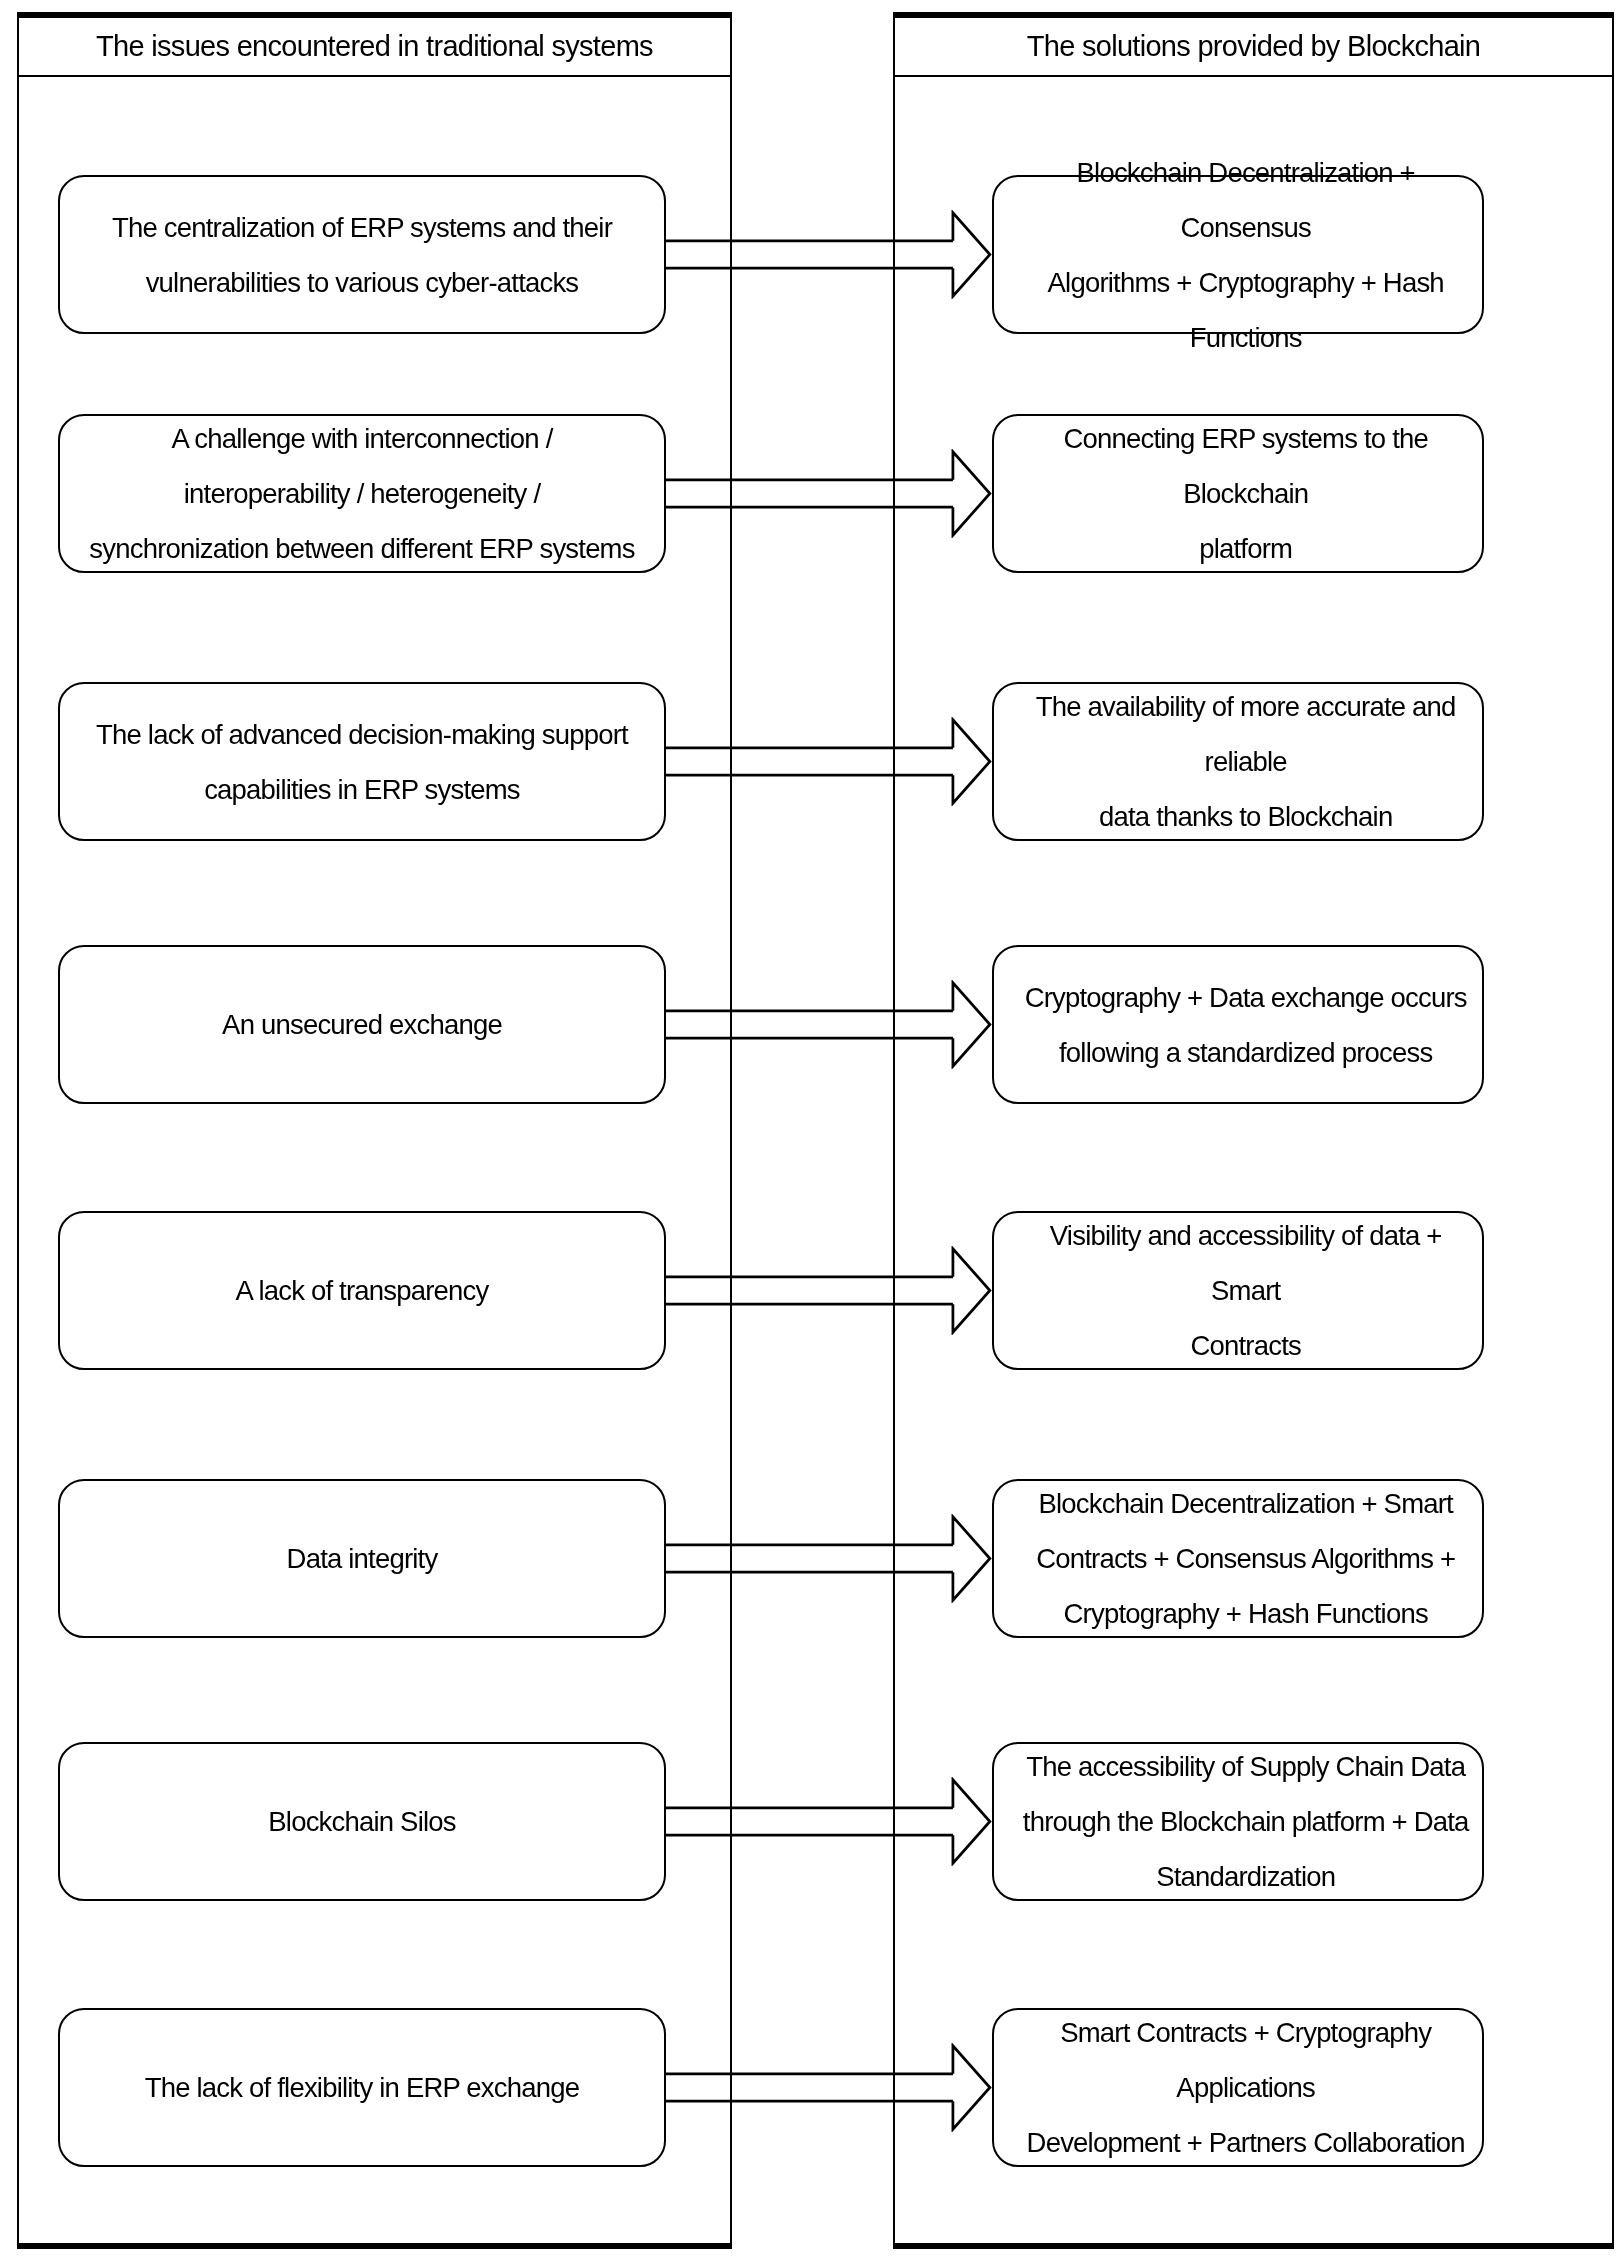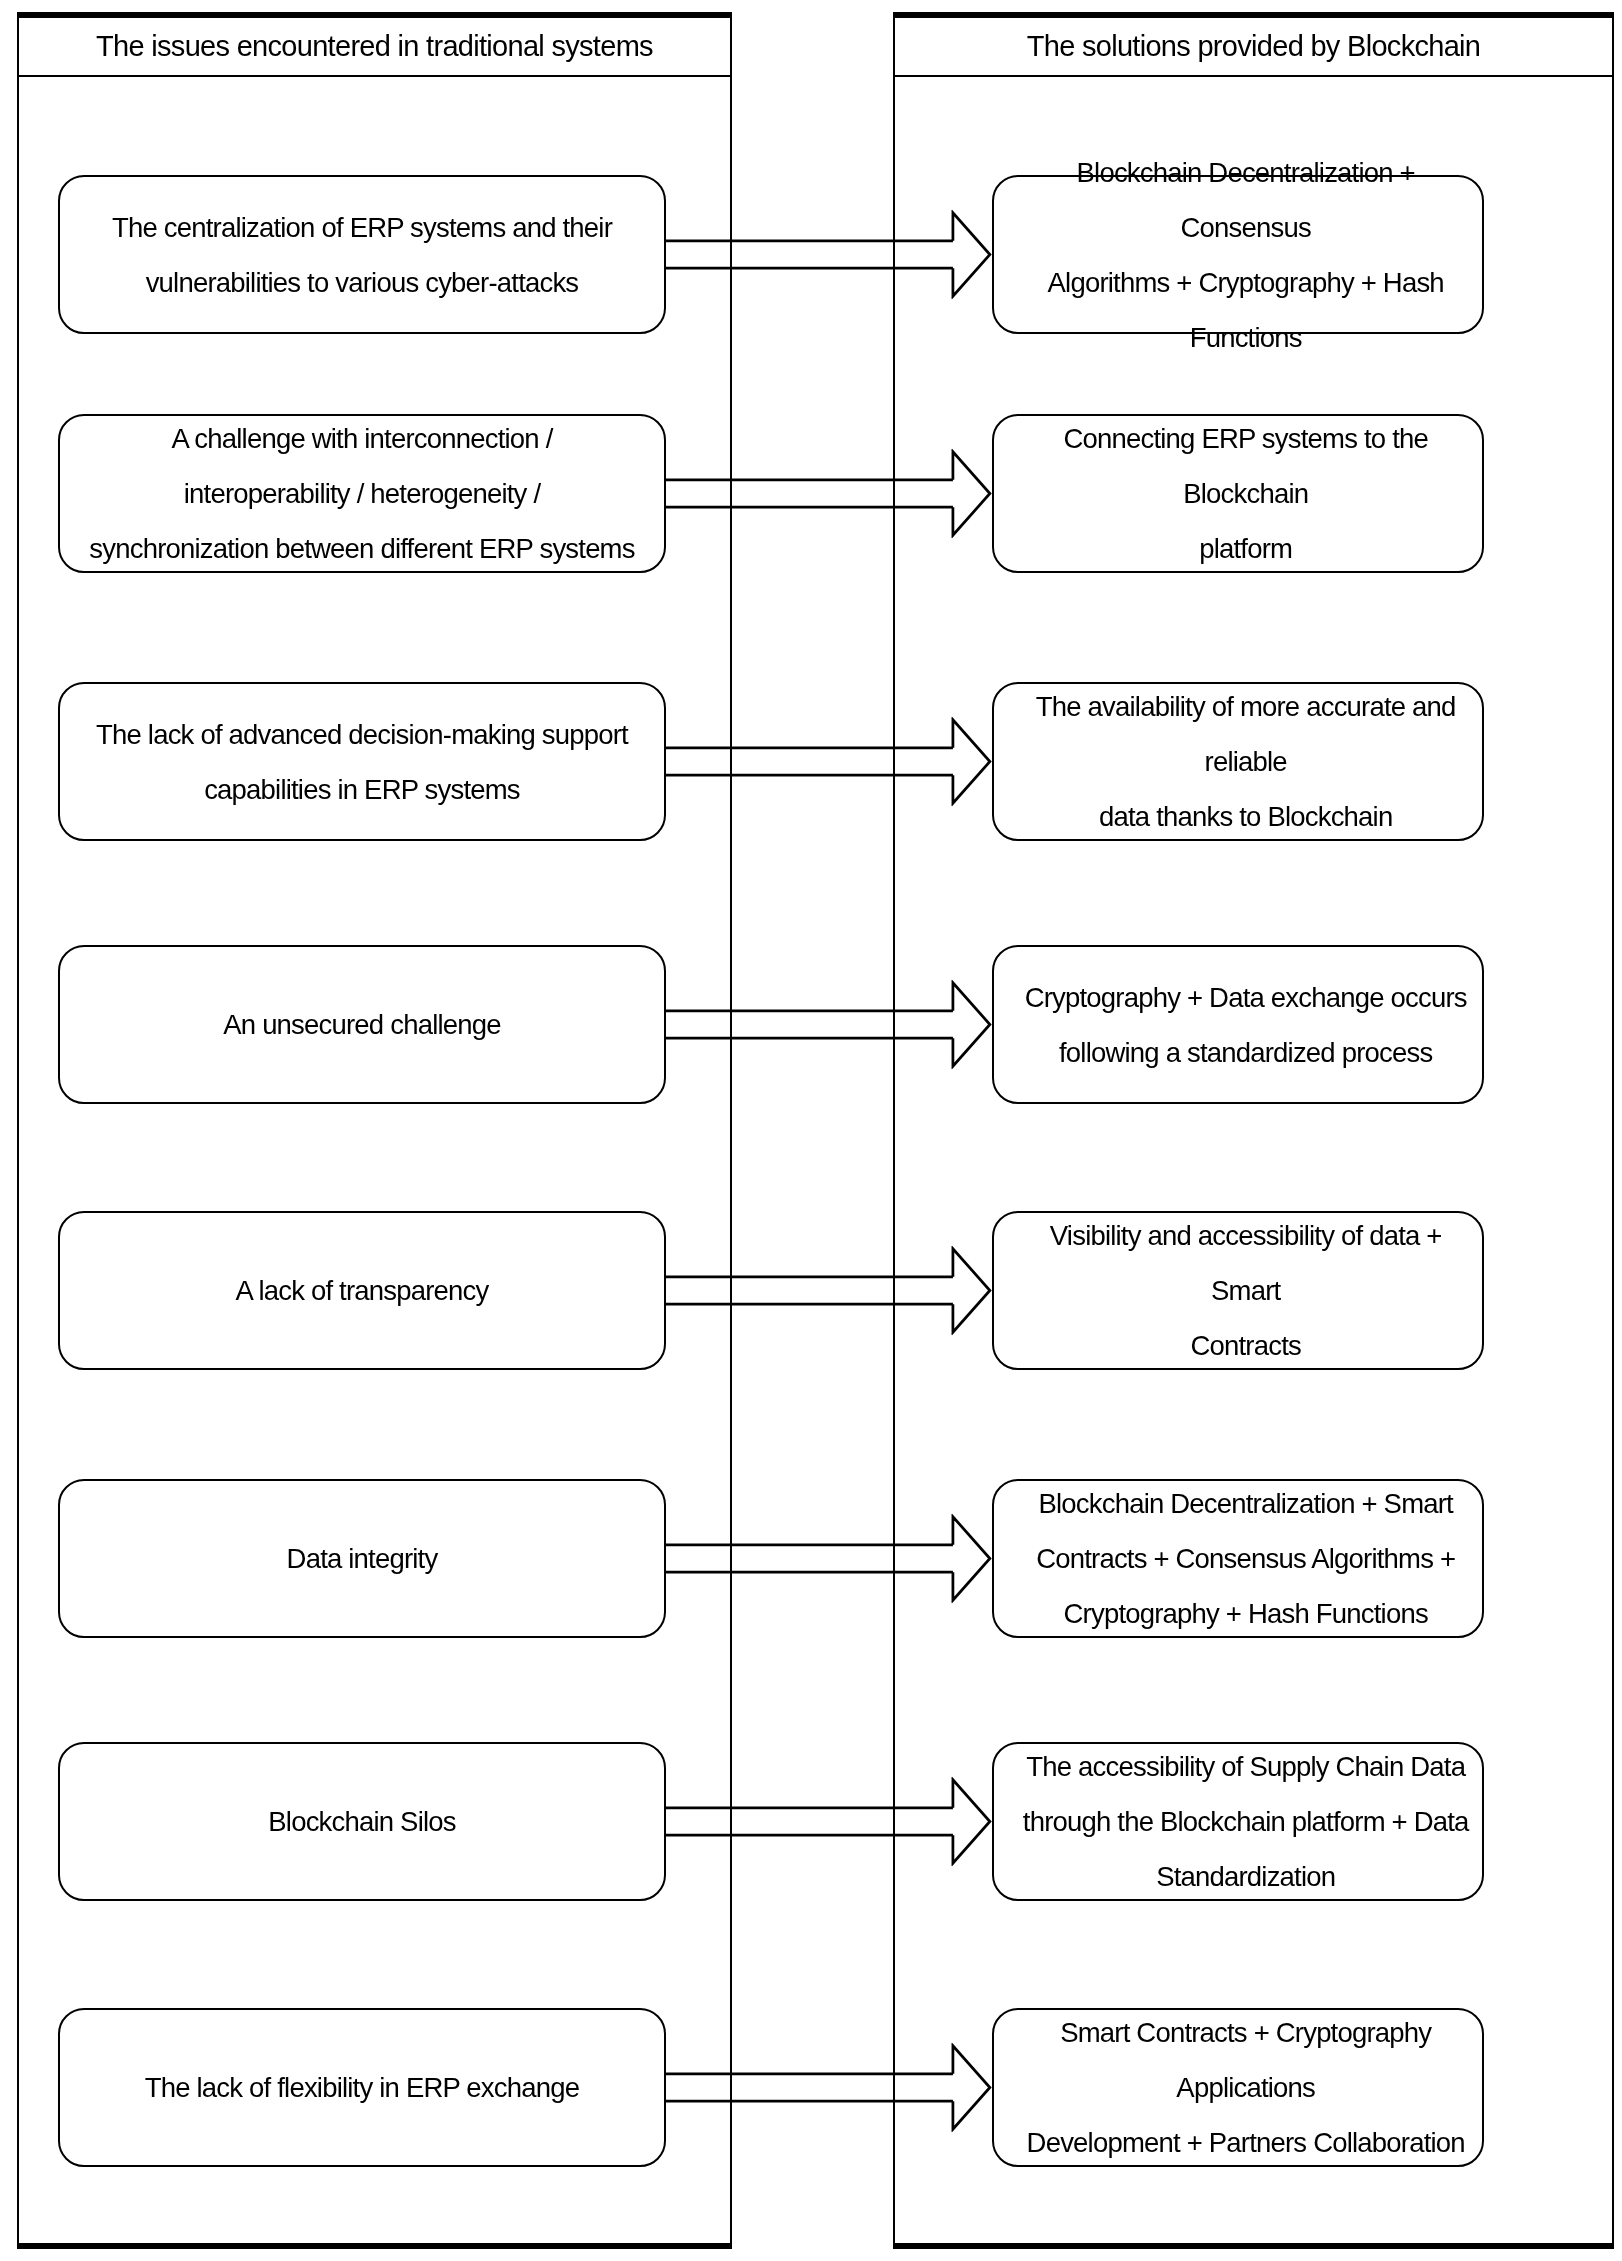--- a/index.html
+++ b/index.html
@@ -88,21 +88,21 @@
   <div class="col-header">The solutions provided by Blockchain</div>
 </div>
 
 <div class="box box-left r1">The centralization of ERP systems and their
 vulnerabilities to various cyber-attacks</div>
 <div class="box box-left r2">A challenge with interconnection /
 interoperability / heterogeneity /
 synchronization between different ERP systems</div>
 <div class="box box-left r3">The lack of advanced decision-making support
 capabilities in ERP systems</div>
-<div class="box box-left r4">An unsecured challenge</div>
+<div class="box box-left r4">An unsecured exchange</div>
 <div class="box box-left r5">A lack of transparency</div>
 <div class="box box-left r6">Data integrity</div>
 <div class="box box-left r7">Blockchain Silos</div>
 <div class="box box-left r8">The lack of flexibility in ERP exchange</div>
 
 <div class="box box-right r1">Blockchain Decentralization + Consensus
 Algorithms + Cryptography + Hash Functions</div>
 <div class="box box-right r2">Connecting ERP systems to the Blockchain
 platform</div>
 <div class="box box-right r3">The availability of more accurate and reliable

